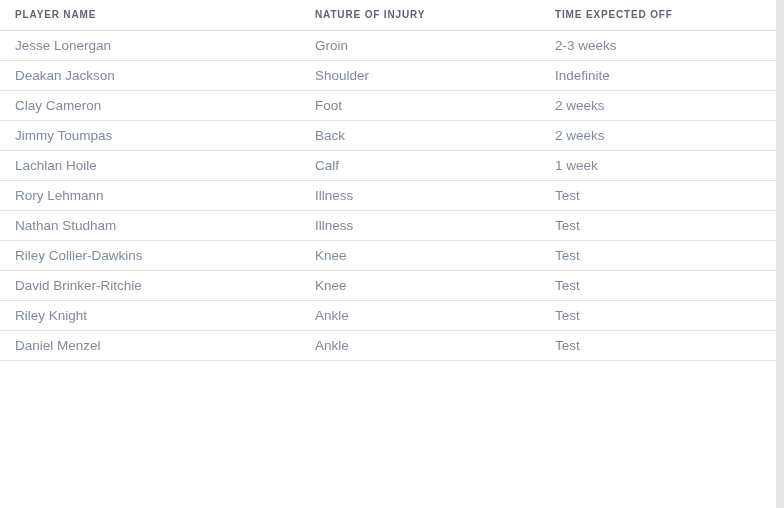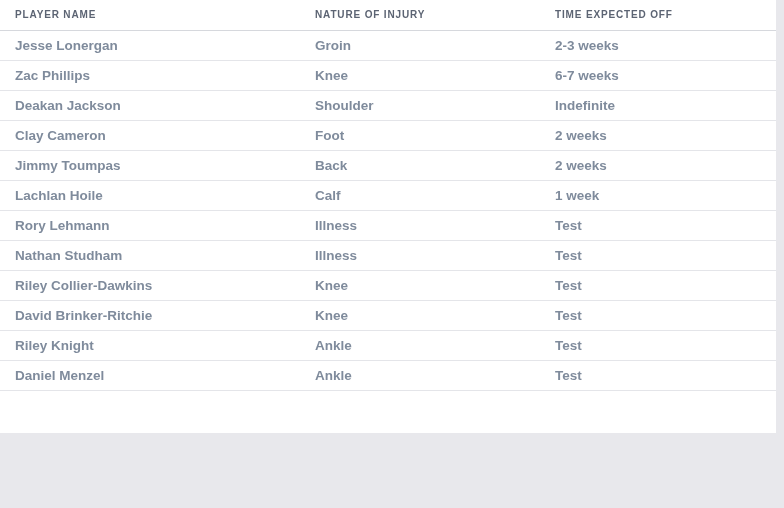--- a/index.html
+++ b/index.html
@@ -10,21 +10,21 @@
     width: 784px;
     height: 508px;
     overflow: hidden;
     background: #e8e8ec;
     font-family: "Liberation Sans", "DejaVu Sans", sans-serif;
     -webkit-font-smoothing: antialiased;
   }
 
   .injury-table-wrap {
     width: 776px;
-    height: 433px;
+    height: 508px;
     background: #ffffff;
     overflow: hidden;
     box-sizing: border-box;
   }
 
   table.injury-table {
     width: 776px;
     border-collapse: collapse;
     table-layout: fixed;
     background: #ffffff;
@@ -48,21 +48,21 @@
     border-bottom: 1px solid #d6d8dd;
     background: #ffffff;
     white-space: nowrap;
   }
 
   thead th.th-injury { padding-left: 10px; }
   thead th.th-time   { padding-left: 10px; }
 
   tbody td {
     font-size: 13.5px;
-    font-weight: bold;
+    font-weight: normal;
     color: #7f8b9c;
     padding: 0 0 0 15px;
     height: 29px;
     line-height: 29px;
     vertical-align: middle;
     border-bottom: 1px solid #e4e5e9;
     background: #ffffff;
     white-space: nowrap;
     overflow: hidden;
     text-overflow: ellipsis;
@@ -88,25 +88,20 @@
         <th class="th-player">PLAYER NAME</th>
         <th class="th-injury">NATURE OF INJURY</th>
         <th class="th-time">TIME EXPECTED OFF</th>
       </tr>
     </thead>
     <tbody id="table-body">
         <tr>
           <td class="td-player">Jesse Lonergan</td>
           <td class="td-injury">Groin</td>
           <td class="td-time">2-3 weeks</td>
-        </tr>
-        <tr>
-          <td class="td-player">Zac Phillips</td>
-          <td class="td-injury">Knee</td>
-          <td class="td-time">6-7 weeks</td>
         </tr>
         <tr>
           <td class="td-player">Deakan Jackson</td>
           <td class="td-injury">Shoulder</td>
           <td class="td-time">Indefinite</td>
         </tr>
         <tr>
           <td class="td-player">Clay Cameron</td>
           <td class="td-injury">Foot</td>
           <td class="td-time">2 weeks</td>

